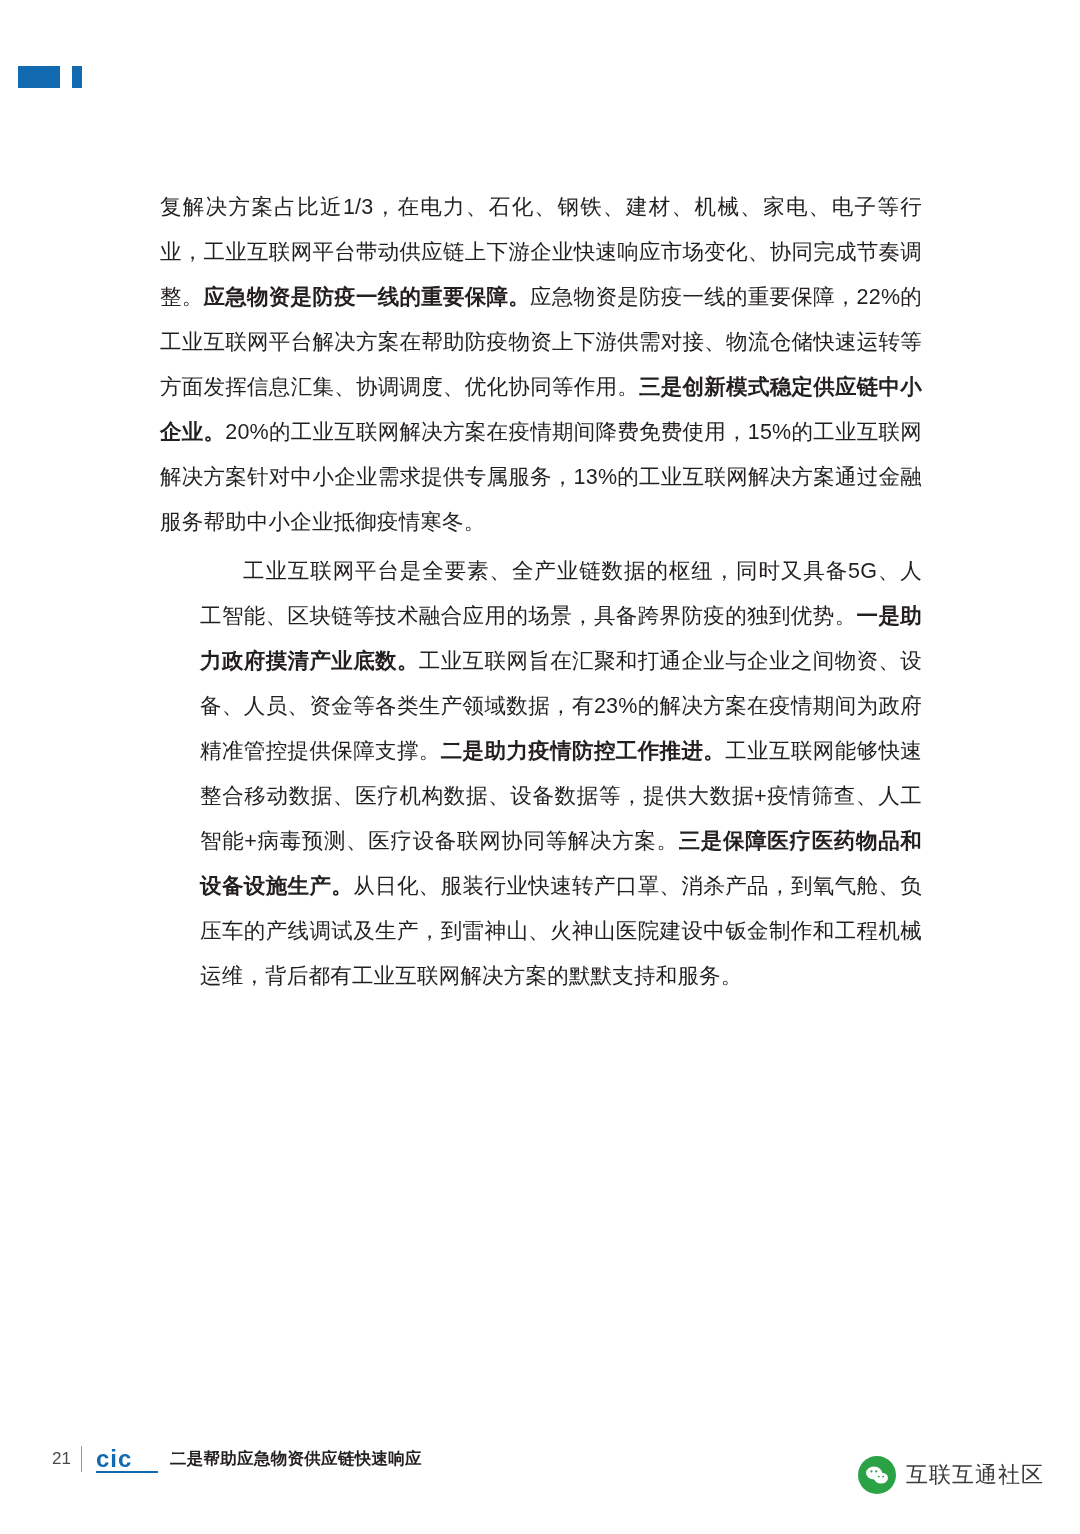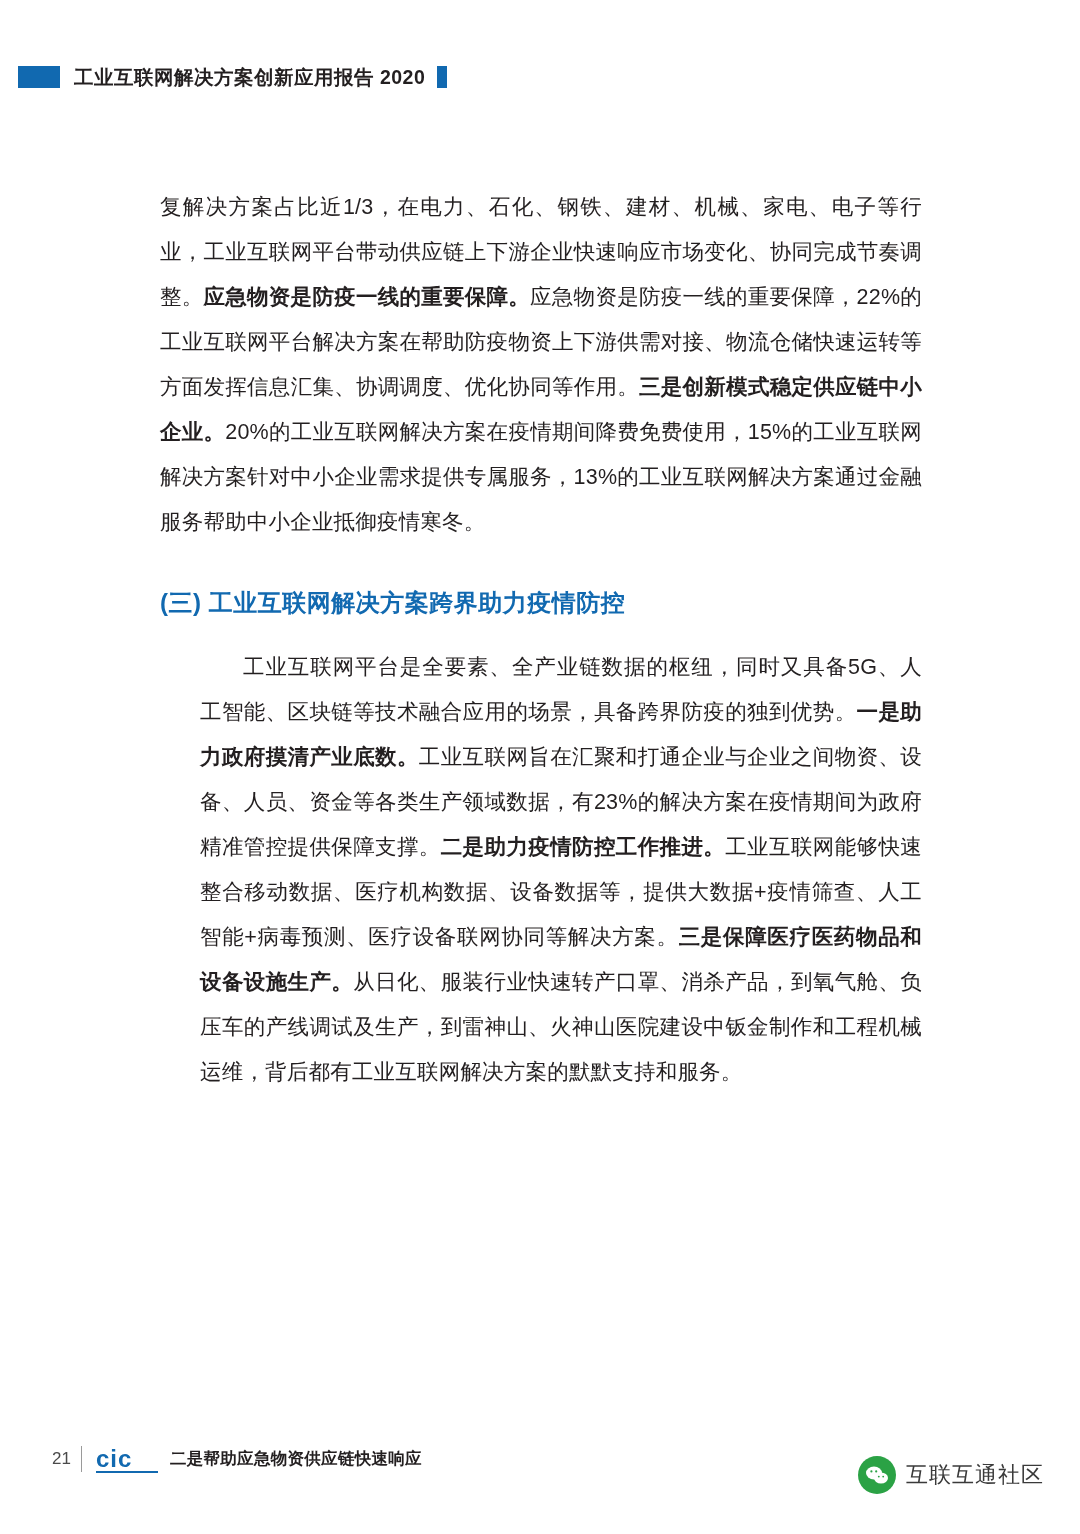--- a/index.html
+++ b/index.html
@@ -138,29 +138,27 @@
     font-size: 22px;
     color: #3a3a3a;
     letter-spacing: 1px;
   }
 </style>
 </head>
 <body>
 
 <div class="page-header">
   <div class="header-bar-left"></div>
-  <div class="header-title">工业互联网解决方案创新应用报告 2020</div>
   <div class="header-bar-right"></div>
 </div>
 
 <div class="content">
 
   <p class="para"><span>复解决方案占比近1/3，在电力、石化、钢铁、建材、机械、家电、电子等行业，工业互联网平台带动供应链上下游企业快速响应市场变化、协同完成节奏调整。</span><b>应急物资是防疫一线的重要保障。</b><span>应急物资是防疫一线的重要保障，22%的工业互联网平台解决方案在帮助防疫物资上下游供需对接、物流仓储快速运转等方面发挥信息汇集、协调调度、优化协同等作用。</span><b>三是创新模式稳定供应链中小企业。</b><span>20%的工业互联网解决方案在疫情期间降费免费使用，15%的工业互联网解决方案针对中小企业需求提供专属服务，13%的工业互联网解决方案通过金融服务帮助中小企业抵御疫情寒冬。</span></p>
 
-  <h2 class="section-heading">(三) 工业互联网解决方案跨界助力疫情防控</h2>
 
   <p class="para para2 indent"><span>工业互联网平台是全要素、全产业链数据的枢纽，同时又具备5G、人工智能、区块链等技术融合应用的场景，具备跨界防疫的独到优势。</span><b>一是助力政府摸清产业底数。</b><span>工业互联网旨在汇聚和打通企业与企业之间物资、设备、人员、资金等各类生产领域数据，有23%的解决方案在疫情期间为政府精准管控提供保障支撑。</span><b>二是助力疫情防控工作推进。</b><span>工业互联网能够快速整合移动数据、医疗机构数据、设备数据等，提供大数据+疫情筛查、人工智能+病毒预测、医疗设备联网协同等解决方案。</span><b>三是保障医疗医药物品和设备设施生产。</b><span>从日化、服装行业快速转产口罩、消杀产品，到氧气舱、负压车的产线调试及生产，到雷神山、火神山医院建设中钣金制作和工程机械运维，背后都有工业互联网解决方案的默默支持和服务。</span></p>
 
 </div>
 
 <div class="footer">
   <div class="page-num">21</div>
   <div class="footer-divider"></div>
   <div class="cic-logo">
     <svg width="62" height="30" viewBox="0 0 62 30">

